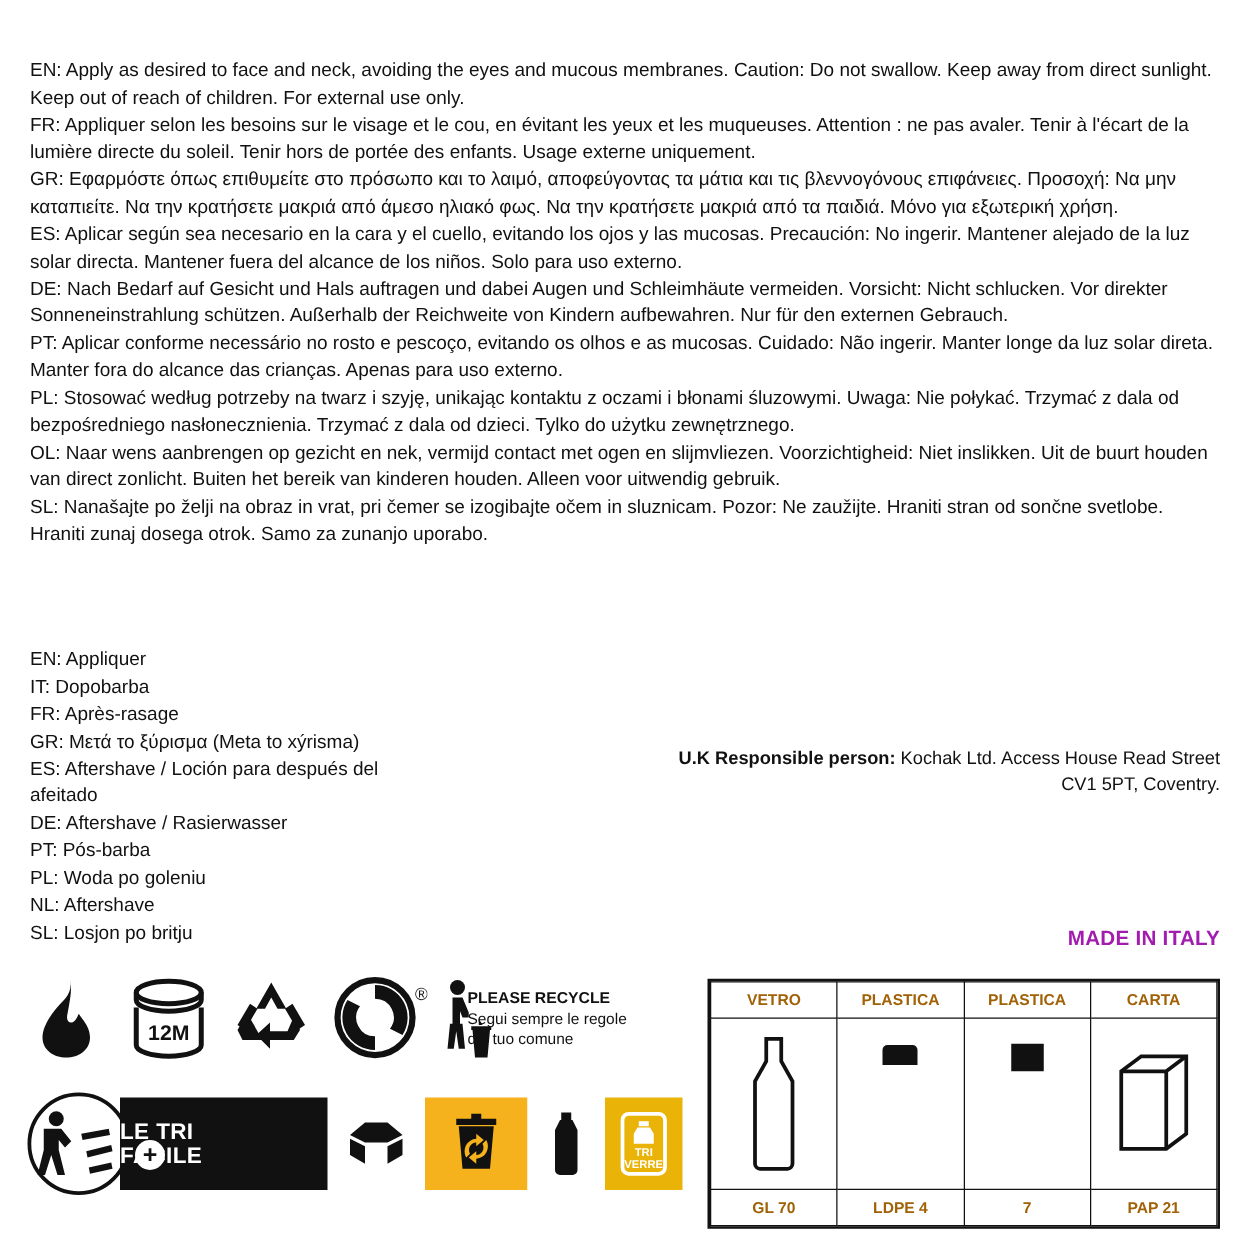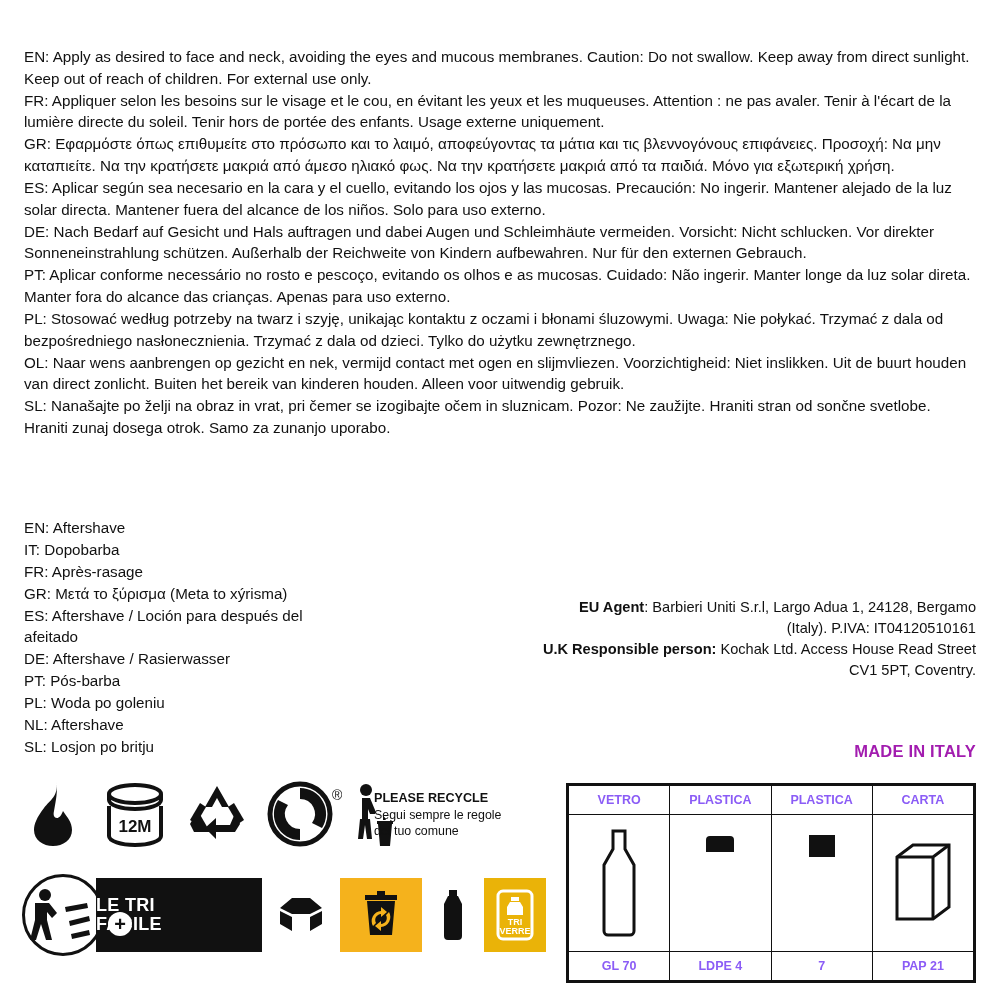--- a/index.html
+++ b/index.html
@@ -192,21 +192,21 @@
     border-collapse: collapse;
     width: 100%;
     table-layout: fixed;
   }
   .mat-table th, .mat-table td {
     border: 1.5px solid #111;
     text-align: center;
     font-size: 12.5px;
     font-weight: bold;
     padding: 4px 0;
-    color: #8b5cf6;
+    color: #a16207;
   }
   .mat-table th { height: 20px; }
   .mat-cell-icon {
     height: 128px;
     vertical-align: middle;
   }
   .mat-cell-icon > div {
     display: flex;
     align-items: center;
     justify-content: center;
@@ -225,36 +225,33 @@
     <p>GR: Εφαρμόστε όπως επιθυμείτε στο πρόσωπο και το λαιμό, αποφεύγοντας τα μάτια και τις βλεννογόνους επιφάνειες. Προσοχή: Να μην καταπιείτε. Να την κρατήσετε μακριά από άμεσο ηλιακό φως. Να την κρατήσετε μακριά από τα παιδιά. Μόνο για εξωτερική χρήση.</p>
     <p>ES: Aplicar según sea necesario en la cara y el cuello, evitando los ojos y las mucosas. Precaución: No ingerir. Mantener alejado de la luz solar directa. Mantener fuera del alcance de los niños. Solo para uso externo.</p>
     <p>DE: Nach Bedarf auf Gesicht und Hals auftragen und dabei Augen und Schleimhäute vermeiden. Vorsicht: Nicht schlucken. Vor direkter Sonneneinstrahlung schützen. Außerhalb der Reichweite von Kindern aufbewahren. Nur für den externen Gebrauch.</p>
     <p>PT: Aplicar conforme necessário no rosto e pescoço, evitando os olhos e as mucosas. Cuidado: Não ingerir. Manter longe da luz solar direta. Manter fora do alcance das crianças. Apenas para uso externo.</p>
     <p>PL: Stosować według potrzeby na twarz i szyję, unikając kontaktu z oczami i błonami śluzowymi. Uwaga: Nie połykać. Trzymać z dala od bezpośredniego nasłonecznienia. Trzymać z dala od dzieci. Tylko do użytku zewnętrznego.</p>
     <p>OL: Naar wens aanbrengen op gezicht en nek, vermijd contact met ogen en slijmvliezen. Voorzichtigheid: Niet inslikken. Uit de buurt houden van direct zonlicht. Buiten het bereik van kinderen houden. Alleen voor uitwendig gebruik.</p>
     <p>SL: Nanašajte po želji na obraz in vrat, pri čemer se izogibajte očem in sluznicam. Pozor: Ne zaužijte. Hraniti stran od sončne svetlobe. Hraniti zunaj dosega otrok. Samo za zunanjo uporabo.</p>
   </div>
 
   <div class="names">
-    <p>EN: Aftershave</p>
+    <p>EN: Appliquer</p>
     <p>IT: Dopobarba</p>
     <p>FR: Après-rasage</p>
     <p>GR: Μετά το ξύρισμα (Meta to xýrisma)</p>
     <p>ES: Aftershave / Loción para después del afeitado</p>
     <p>DE: Aftershave / Rasierwasser</p>
     <p>PT: Pós-barba</p>
     <p>PL: Woda po goleniu</p>
     <p>NL: Aftershave</p>
     <p>SL: Losjon po britju</p>
   </div>
 
   <div class="producer">
-    <p>
-      <b>EU Agent</b><span>: Barbieri Uniti S.r.l, Largo Adua 1, 24128, Bergamo (Italy).  P.IVA: IT04120510161</span>
-    </p>
     <p>
       <b>U.K Responsible person:</b><span> Kochak Ltd. Access House Read Street CV1 5PT, Coventry.</span>
     </p>
   </div>
   <div class="made-in">MADE IN ITALY</div>
 
   <div class="icon-row">
 
     <div class="icon-box" style="left:0px;">
       <svg width="62" height="68" viewBox="0 0 62 68">

